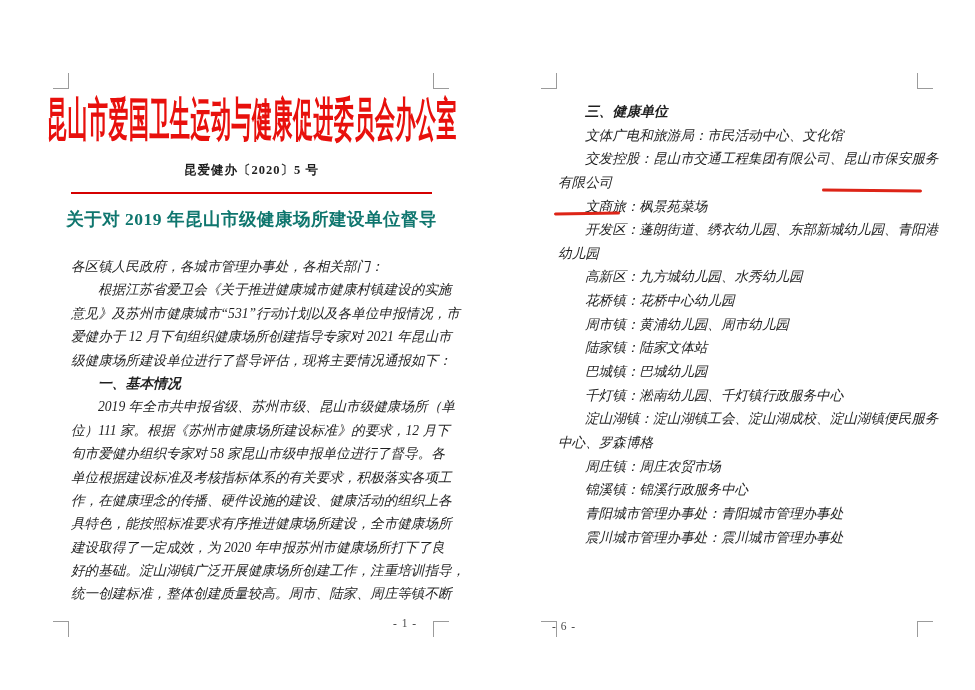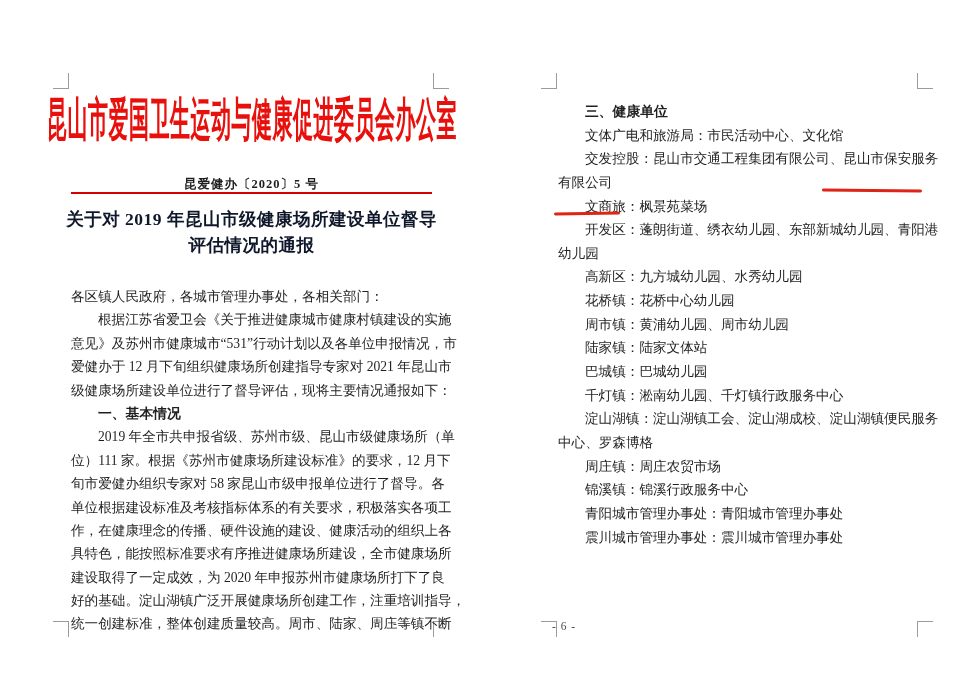--- a/index.html
+++ b/index.html
@@ -32,38 +32,38 @@
     position:absolute;left:46px;top:89px;width:412px;height:63px;
     display:flex;align-items:center;justify-content:center;
   }
   .org-header span{
     display:inline-block;white-space:nowrap;
     font-size:20px;font-weight:bold;letter-spacing:0.5px;
     color:var(--header-red);
     transform:scaleY(2.3);transform-origin:center;
   }
   .doc-number{
-    position:absolute;left:71px;top:176px;width:361px;height:18px;
+    position:absolute;left:71px;top:162px;width:361px;height:18px;
     text-align:center;font-size:12.5px;font-weight:bold;letter-spacing:1px;
   }
   .red-rule{
     position:absolute;left:71px;top:192px;width:361px;height:2px;
     background:var(--rule-red);
   }
   .doc-title{
     position:absolute;left:60px;top:206px;width:383px;
     text-align:center;font-weight:bold;font-size:17.5px;line-height:26px;
-    letter-spacing:0.5px;color:#0f172a;
+    letter-spacing:0.5px;color:#0f766e;
   }
   .body-col{
     position:absolute;font-size:13.6px;color:var(--body-text);
   }
-  .body-col.lcol{left:71px;top:285px;width:362px;}
+  .body-col.lcol{left:71px;top:255px;width:362px;}
   .body-col.rcol{left:558px;top:100px;width:358px;}
-  .bline{height:23.4px;line-height:23.4px;white-space:nowrap;letter-spacing:0;}
+  .bline{height:23.4px;line-height:23.4px;white-space:nowrap;letter-spacing:0;font-style:italic;}
   .rcol .bline{height:23.65px;line-height:23.65px;}
   .bline.ind{padding-left:27px;}
   .bline.hd{font-family:"Liberation Sans","DejaVu Sans",sans-serif;font-weight:bold;font-size:13.8px;}
 
   .pagenum{
     position:absolute;font-size:11.5px;color:var(--page-number);
     letter-spacing:1px;font-family:"Liberation Serif",serif;
   }
   .pagenum.p1{left:393px;top:617px;}
   .pagenum.p6{left:552px;top:620px;}
@@ -89,21 +89,20 @@
     <div class="org-header">
       <span>昆山市爱国卫生运动与健康促进委员会办公室</span>
     </div>
 
     <div class="doc-number">昆爱健办〔2020〕5 号</div>
 
     <div class="red-rule"></div>
 
     <div class="doc-title">
       <div>关于对 2019 年昆山市级健康场所建设单位督导</div>
-      <div>评估情况的通报</div>
     </div>
 
     <div class="body-col lcol">
         <div class="bline">各区镇人民政府，各城市管理办事处，各相关部门：</div>
         <div class="bline ind">根据江苏省爱卫会《关于推进健康城市健康村镇建设的实施</div>
         <div class="bline">意见》及苏州市健康城市“531”行动计划以及各单位申报情况，市</div>
         <div class="bline">爱健办于 12 月下旬组织健康场所创建指导专家对 2021 年昆山市</div>
         <div class="bline">级健康场所建设单位进行了督导评估，现将主要情况通报如下：</div>
         <div class="bline ind hd">一、基本情况</div>
         <div class="bline ind">2019 年全市共申报省级、苏州市级、昆山市级健康场所（单</div>

